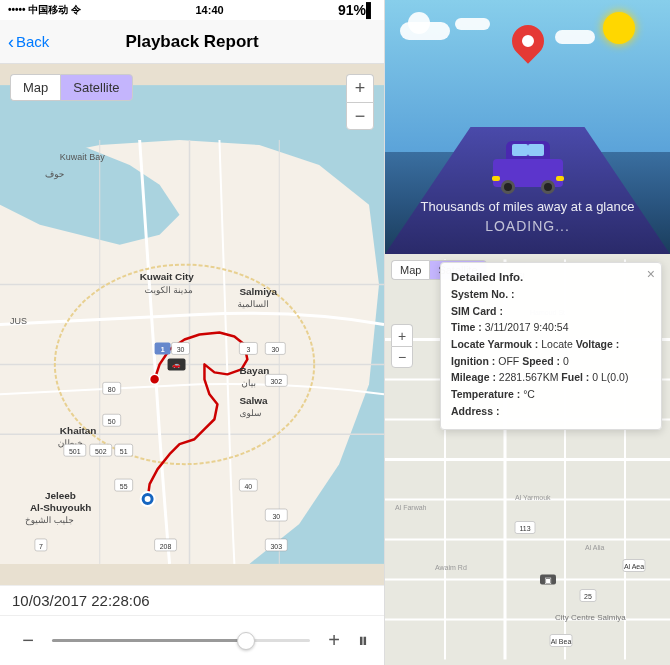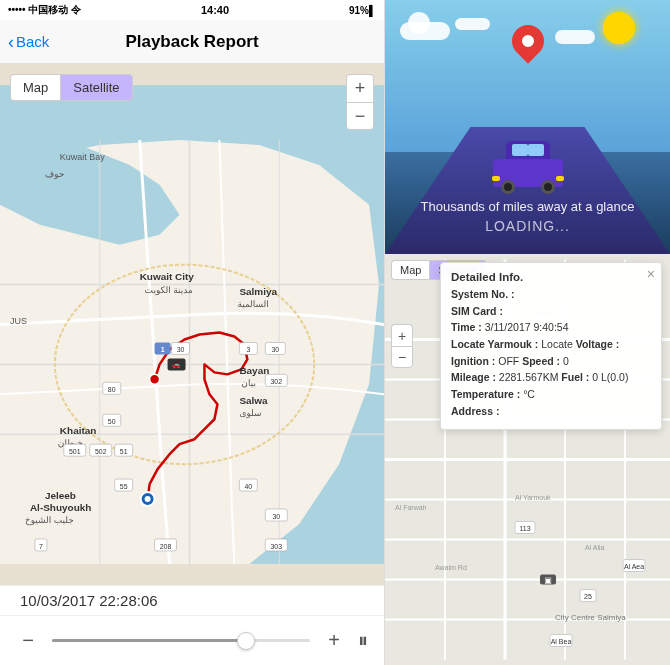--- a/index.html
+++ b/index.html
@@ -30,21 +30,21 @@
       align-items: center;
       justify-content: space-between;
       padding: 0 8px;
       font-size: 11px;
       font-weight: 600;
       color: #000;
     }
 
     .status-bar-left { font-size: 10px; }
     .status-bar-center { font-size: 11px; font-weight: 600; }
-    .status-bar-right { display: flex; align-items: center; gap: 3px; font-size: 10px; }
+    .status-bar-right { display: flex; align-items: center; gap: 3px; font-size: 14px; }
 
     .header {
       background: #f8f8f8;
       border-bottom: 1px solid #e0e0e0;
       height: 44px;
       display: flex;
       align-items: center;
       justify-content: center;
       position: relative;
     }
@@ -130,21 +130,21 @@
       font-size: 18px;
       cursor: pointer;
       color: #555;
       font-weight: 300;
     }
 
     .zoom-btn:first-child { border-radius: 4px 4px 0 0; border-bottom: none; }
     .zoom-btn:last-child { border-radius: 0 0 4px 4px; }
 
     .timestamp {
-      padding: 6px 20px;
+      padding: 6px 12px;
       font-size: 15px;
       color: #333;
       font-weight: 500;
       background: #fff;
       border-top: 1px solid #eee;
     }
 
     .playback-controls {
       background: #fff;
       border-top: 1px solid #eee;

